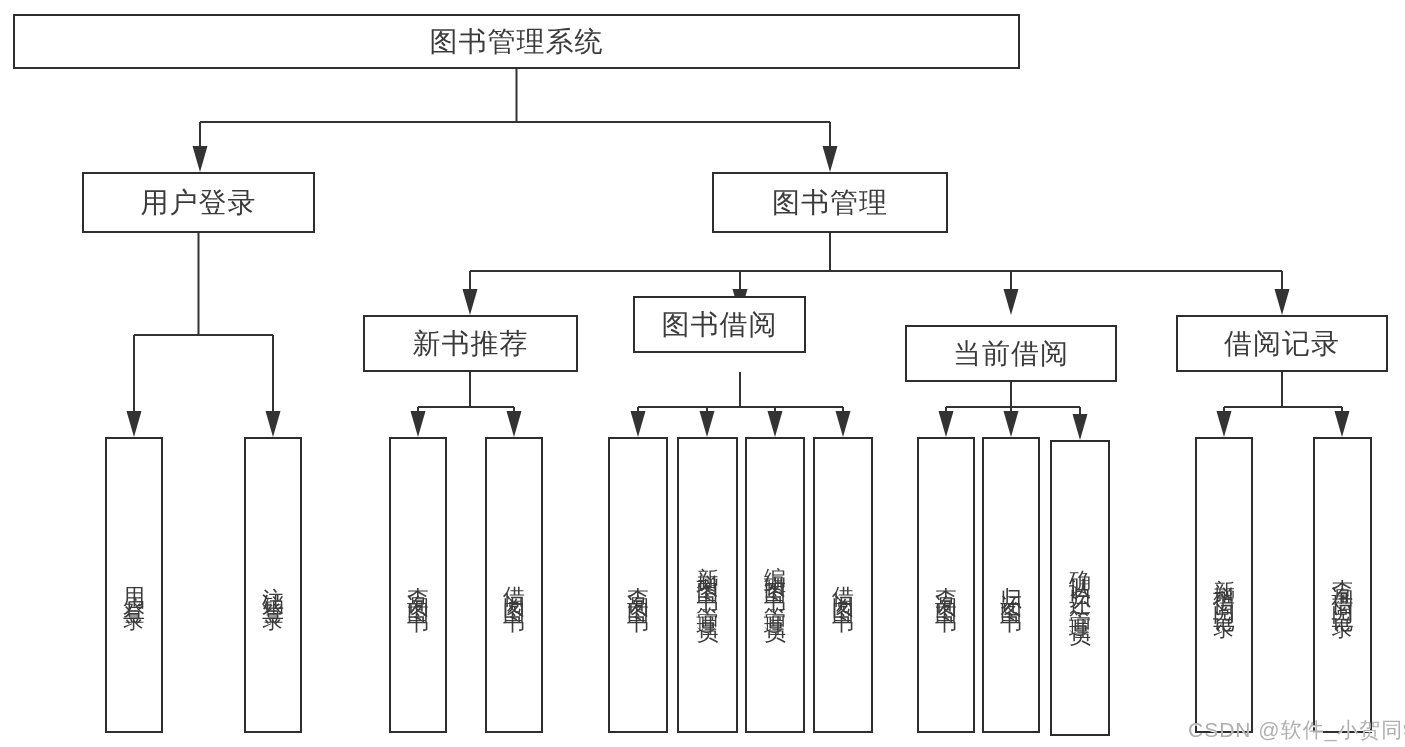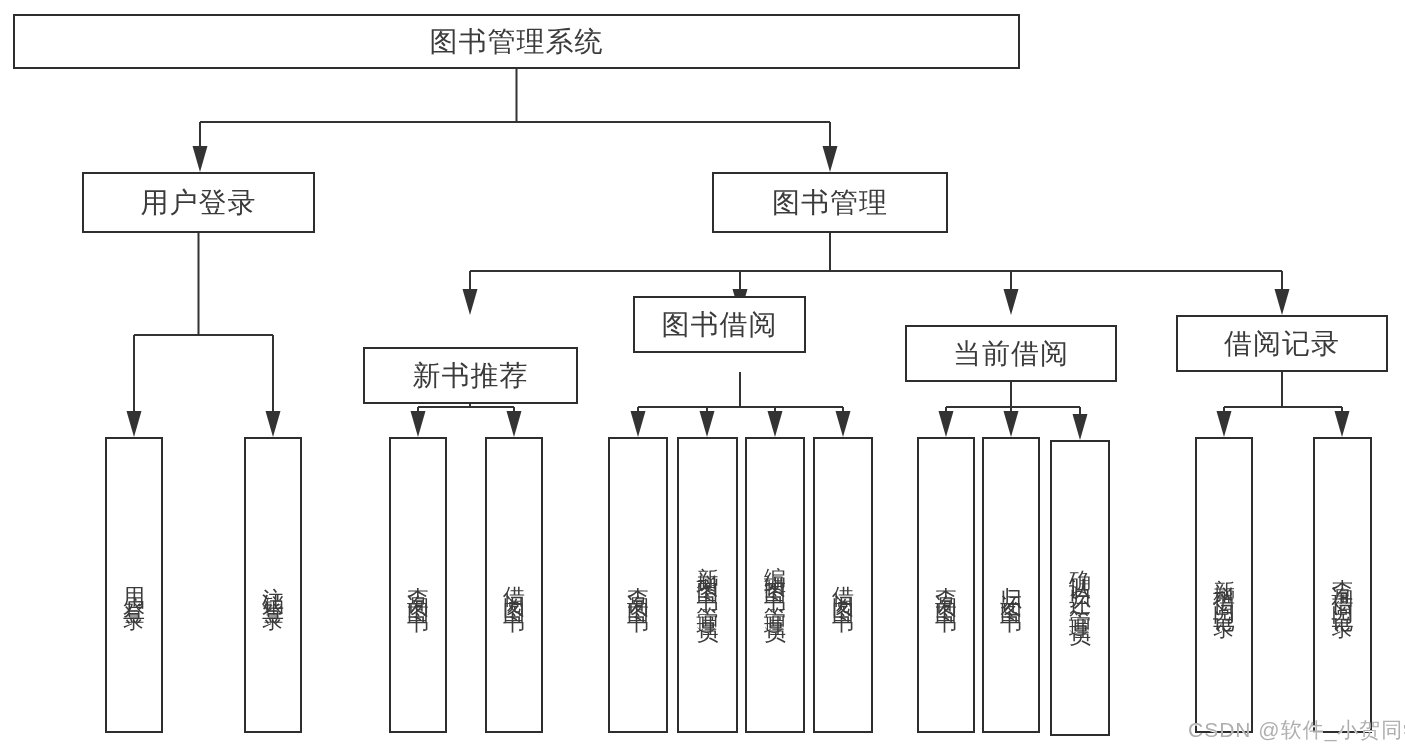--- a/index.html
+++ b/index.html
@@ -69,21 +69,21 @@
     <span>图书管理系统</span>
   </div>
 
   <div class="node h" style="left:82px;top:172px;width:233px;height:61px;">
     <span>用户登录</span>
   </div>
   <div class="node h" style="left:712px;top:172px;width:236px;height:61px;">
     <span>图书管理</span>
   </div>
 
-  <div class="node h" style="left:363px;top:315px;width:215px;height:57px;margin-top:32px;">
+  <div class="node h" style="left:363px;top:315px;width:215px;height:57px;">
     <span>新书推荐</span>
   </div>
   <div class="node h" style="left:633px;top:296px;width:173px;height:57px;">
     <span>图书借阅</span>
   </div>
   <div class="node h" style="left:905px;top:325px;width:212px;height:57px;font-family:Liberation Mono, monospace;">
     <span>当前借阅</span>
   </div>
   <div class="node h" style="left:1176px;top:315px;width:212px;height:57px;">
     <span>借阅记录</span>

